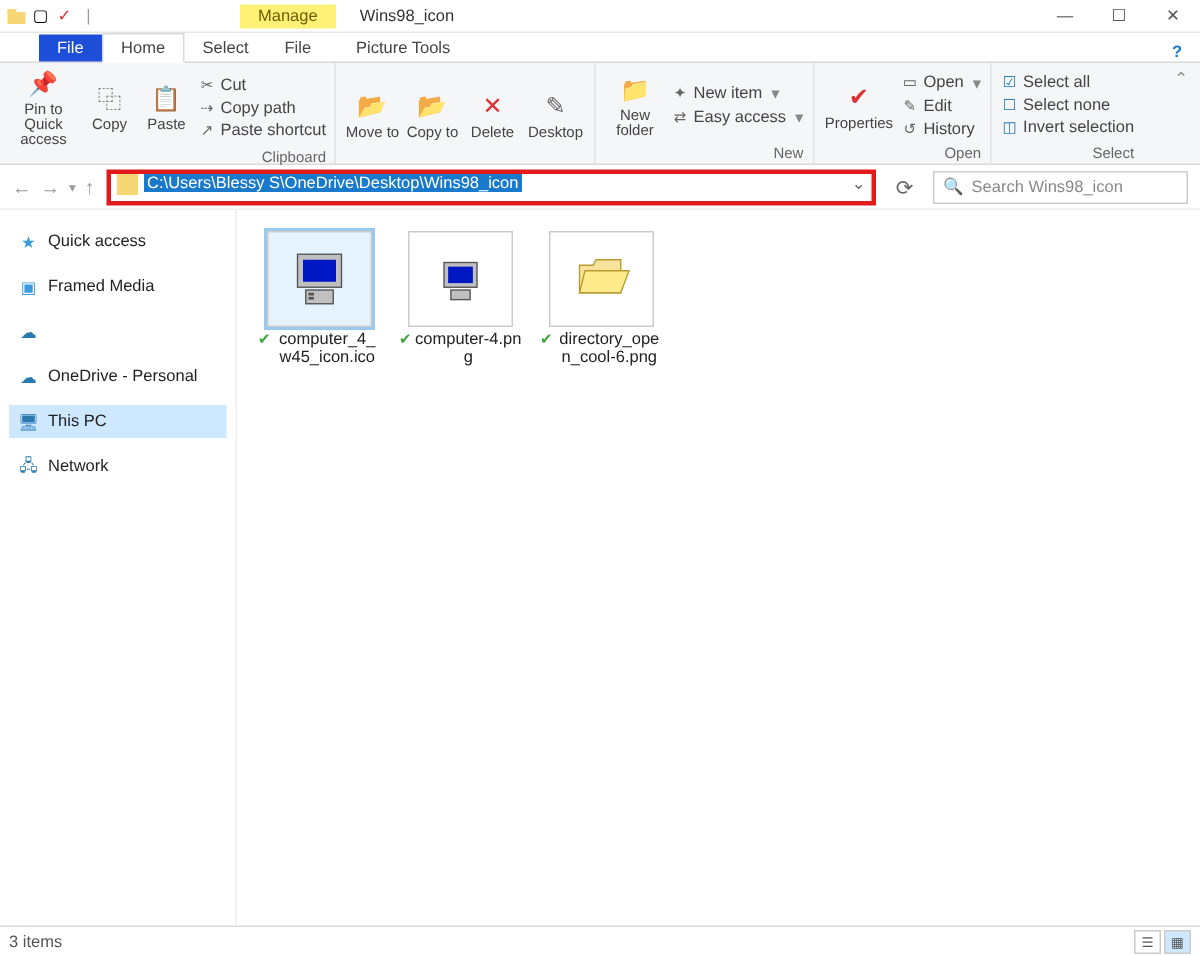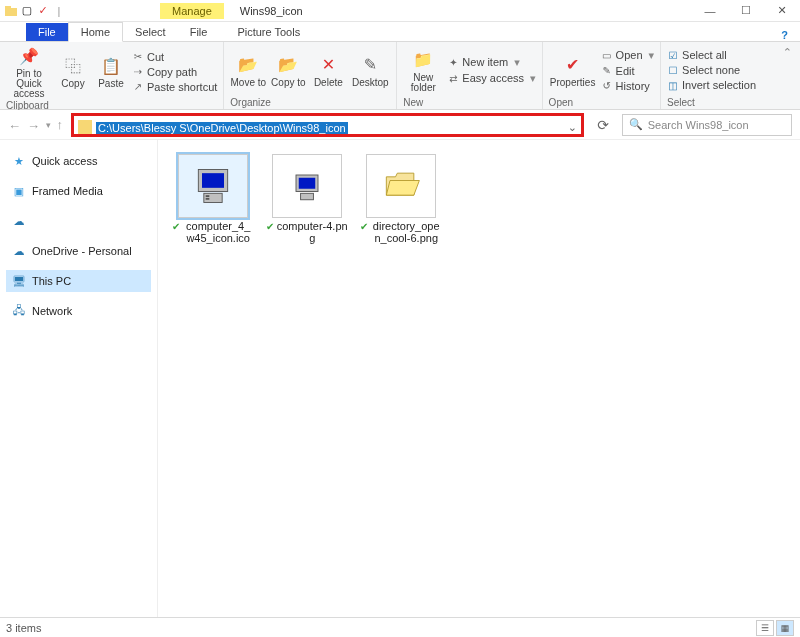--- a/index.html
+++ b/index.html
@@ -13,31 +13,31 @@
 .titlebar .winbtns div { width:36px; height:22px; display:flex; align-items:center; justify-content:center; color:#555; }
 .tabs { display:flex; align-items:flex-end; height:20px; background:#fff; border-bottom:1px solid #dadada; }
 .tabs .tab { padding:3px 12px; color:#444; }
 .tabs .file { background:#1d4ed8; color:#fff;margin-left:26px; }
 .tabs .home { border:1px solid #dadada; border-bottom:1px solid #fff; background:#fff; position:relative; top:1px; }
 .tabs .ptools { margin-left:6px; }
 .tabs .help { margin-left:auto; margin-right:12px; color:#1979ca; font-weight:bold; }
 .ribbon { display:flex; height:68px; background:#f5f6f7; border-bottom:1px solid #dadada; }
 .group { border-right:1px solid #e1e2e3; padding:2px 6px 0 6px; display:flex; flex-direction:column; }
 .group .btns { display:flex; flex:1; gap:4px; }
-.group .gname { text-align:left; color:#666; font-size:10px; padding:1px 0; }
+.group .gname { text-align:right; color:#666; font-size:10px; padding:1px 0; }
 .bigbtn { display:flex; flex-direction:column; align-items:center; justify-content:center; width:46px; color:#444; gap:1px; }
 .bigbtn .ico { width:24px; height:24px; display:flex; align-items:center; justify-content:center; font-size:16px; color:#666; }
 .bigbtn .lbl { font-size:10px; text-align:center; line-height:10px; }
 .smallcol { display:flex; flex-direction:column; gap:1px; justify-content:center; color:#444; }
 .smallcol div { display:flex; align-items:center; gap:3px; white-space:nowrap; font-size:10px; padding:1px 0; }
 .smallcol .ico { width:12px; height:12px; display:inline-flex; align-items:center; justify-content:center; font-size:10px; color:#666; }
 .addr { display:flex; align-items:center; height:30px; padding:0 8px; gap:8px; background:#fff; border-bottom:1px solid #eee; }
 .navarrows { display:flex; gap:6px; align-items:center; color:#999; }
 .navarrows span { font-size:13px; }
-.addrbar { flex:1; border:3px solid #e11b1b; display:flex; align-items:flex-end; height:24px; padding:0 4px; background:#fff; }
+.addrbar { flex:1; border:3px solid #e11b1b; display:flex; align-items:flex-start; height:24px; padding:0 4px; background:#fff; }
 .addrbar .foldericon { width:14px; height:14px; background:#f7d774; margin-right:4px; }
 .addrbar .path { color:#fff; background:#1979ca; padding:0 2px; }
 .addrbar .dd { margin-left:auto; color:#666; }
 .refresh { width:22px; text-align:center; color:#666; font-size:14px; }
 .search { width:170px; border:1px solid #ccc; height:22px; display:flex; align-items:center; padding:0 6px; color:#888; gap:5px; }
 .mainrow { display:flex; flex:1; min-height:0; }
 .nav { width:158px; padding:10px 6px; border-right:1px solid #eee; }
 .navitem { display:flex; align-items:center; gap:6px; padding:4px 6px; color:#222; border-radius:0; }
 .navitem.sel { background:#cde8ff; }
 .navitem .nico { width:14px; height:14px; display:inline-flex; align-items:center; justify-content:center; }
@@ -130,21 +130,20 @@
         </div>
       <div class="bigbtn" style="width:36px">
           <div class="ico" style="color:#d33">✕</div>
           <div class="lbl">Delete</div>
         </div>
       <div class="bigbtn" style="width:40px">
           <div class="ico">✎</div>
           <div class="lbl">Desktop</div>
         </div>
     </div>
-    <div class="gname">Organize</div>
   </div>
   <div class="group">
     <div class="btns">
       <div class="bigbtn" style="width:40px">
           <div class="ico">📁</div>
           <div class="lbl">New folder</div>
         </div>
       <div class="smallcol">
         <div>
             <span class="ico">✦</span>

